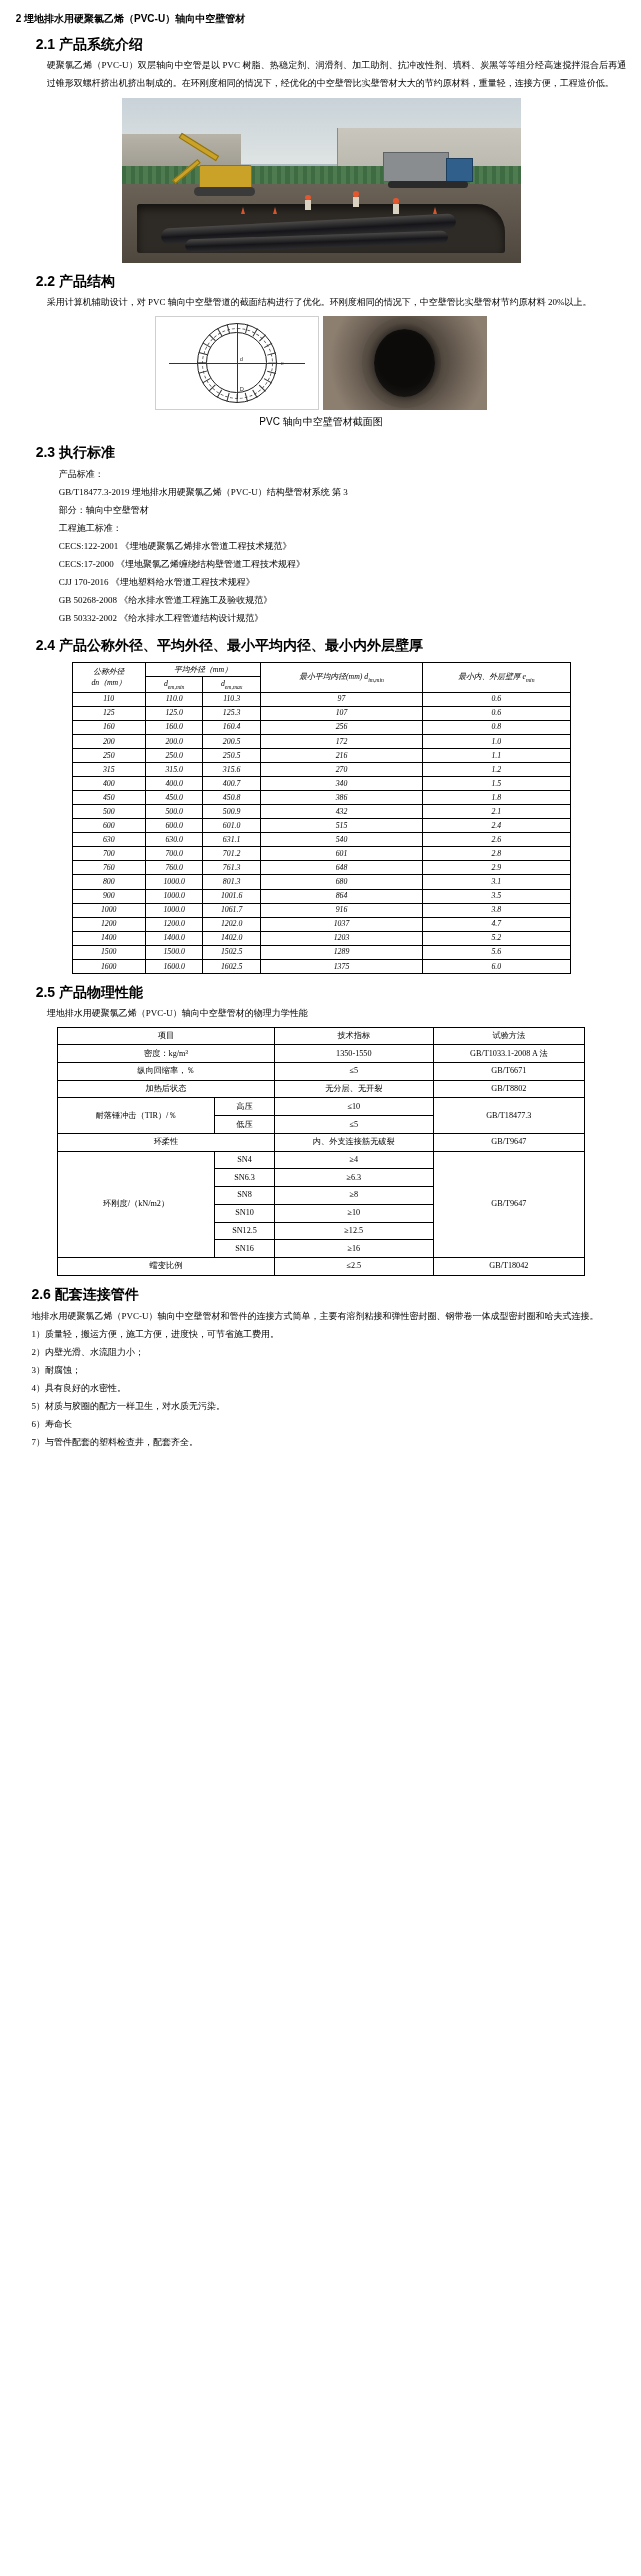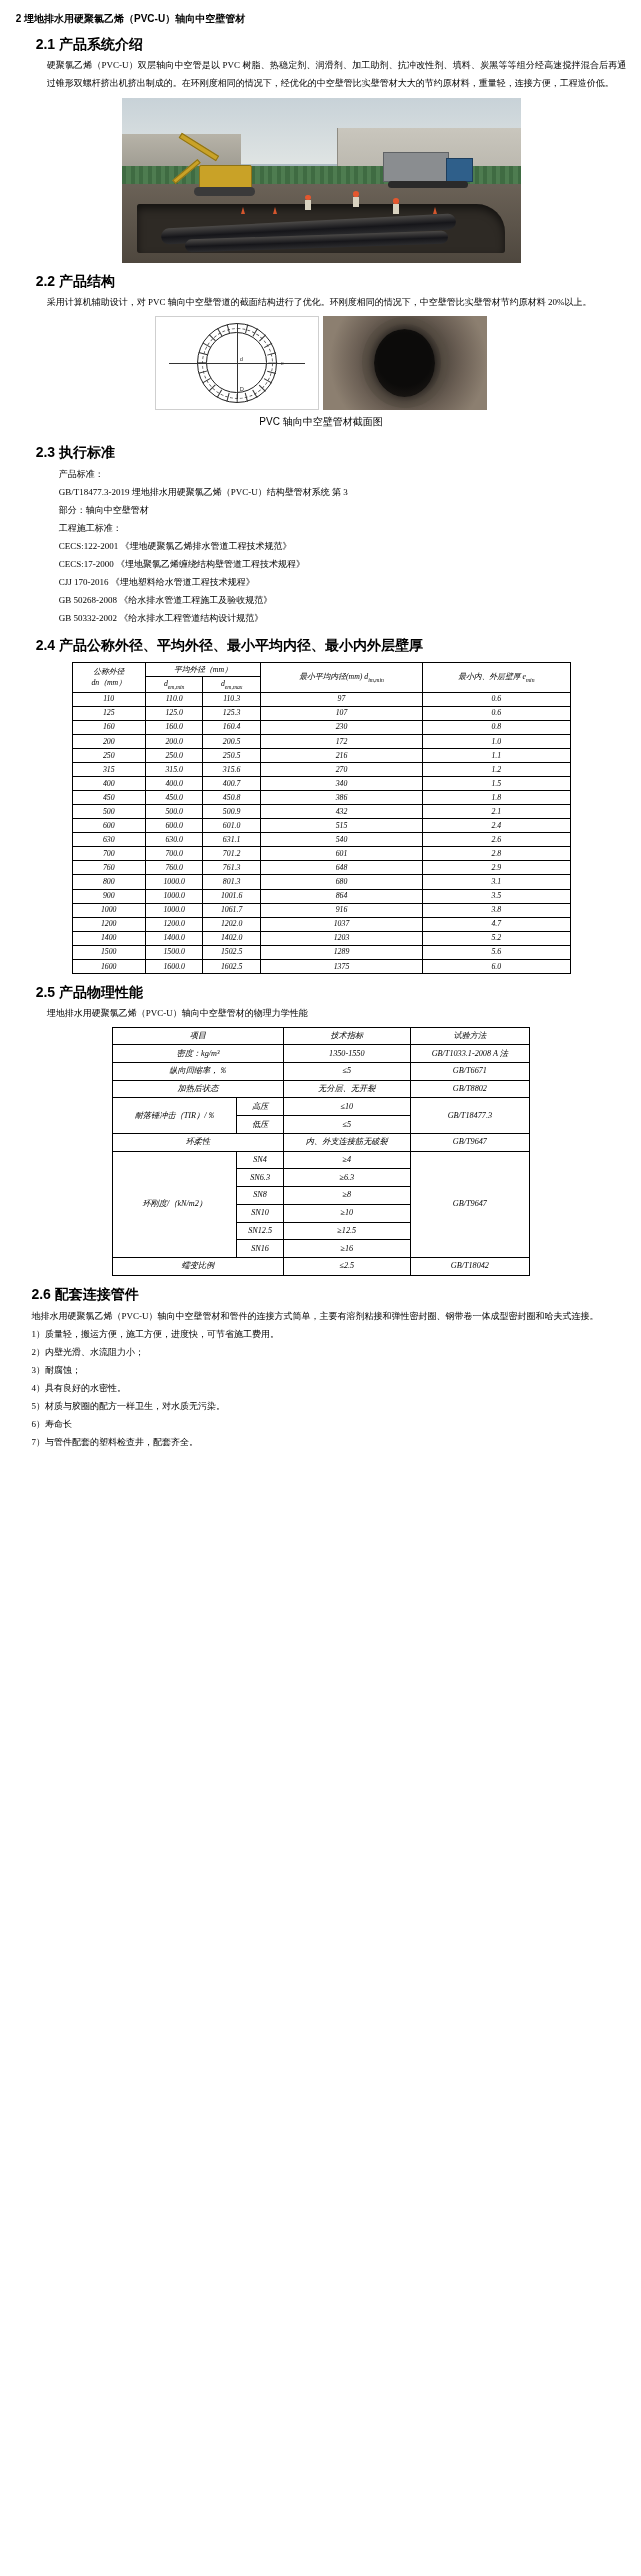--- a/index.html
+++ b/index.html
@@ -161,22 +161,21 @@
     text-align: center;
     line-height: 1.5;
     white-space: nowrap;
   }
   table.spec th { font-weight: normal; }
 
   table.prop {
     border-collapse: collapse;
     margin: 4.3px auto 5.7px auto;
     font-size: 8.2px;
-    width: 418px;
-    font-style: italic;
+    width: 528px;
   }
   table.prop th, table.prop td {
     border: 0.7px solid #000;
     padding: 1.4px 4.3px;
     text-align: center;
     line-height: 1.7;
   }
   table.prop th { font-weight: normal; }
   sub { font-size: 5.7px; }
 </style>
@@ -314,21 +313,21 @@
           <td>125</td>
           <td>125.0</td>
           <td>125.3</td>
           <td>107</td>
           <td>0.6</td>
         </tr>
         <tr>
           <td>160</td>
           <td>160.0</td>
           <td>160.4</td>
-          <td>230</td>
+          <td>256</td>
           <td>0.8</td>
         </tr>
         <tr>
           <td>200</td>
           <td>200.0</td>
           <td>200.5</td>
           <td>172</td>
           <td>1.0</td>
         </tr>
         <tr>

